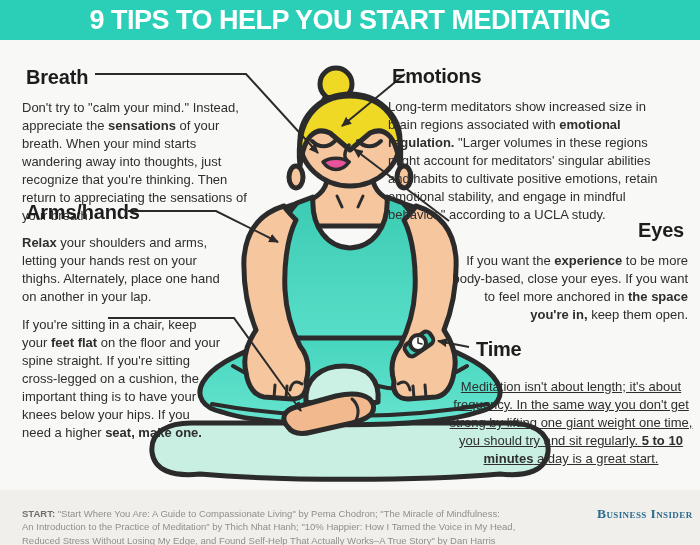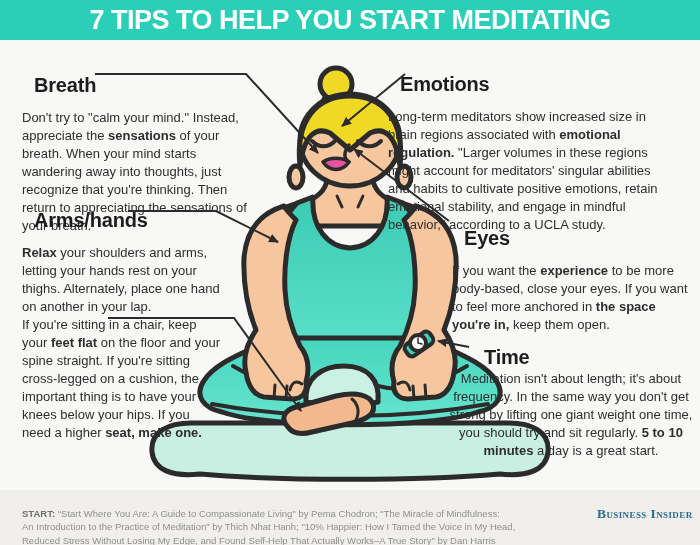--- a/index.html
+++ b/index.html
@@ -12,21 +12,21 @@
     position:absolute;left:0;top:0;width:700px;height:40px;
     background:var(--t-accent,#2bcfb8);
     display:flex;align-items:center;justify-content:center;
   }
   .header h1{
     margin:0;color:#ffffff;font-size:27px;font-weight:700;
     letter-spacing:-0.5px;white-space:nowrap;
   }
   .block{position:absolute;}
   .h2{
-    margin:12px;font-size:20px;font-weight:700;color:var(--t-heading,#1d1d1d);
+    margin:4px;font-size:20px;font-weight:700;color:var(--t-heading,#1d1d1d);
     letter-spacing:-0.2px;
   }
   .body{
     margin:10px 0 0 0;font-size:13px;line-height:18px;
     color:var(--t-text,#2e2e2e);
   }
   .b{font-weight:700;}
   .center{text-align:center;}
   svg.fig{position:absolute;left:0;top:0;}
   
@@ -61,21 +61,21 @@
     font-weight:700;font-size:13.5px;letter-spacing:0.4px;
     color:var(--t-brand_blue,#2c6c90);white-space:nowrap;
   }
 </style>
 </head>
 <body>
 
 <div class="page">
 
   <div class="header">
-    <h1>7 TIPS TO HELP YOU START MEDITATING</h1>
+    <h1>9 TIPS TO HELP YOU START MEDITATING</h1>
   </div>
 
   <svg class="fig" width="700" height="545" viewBox="0 0 700 545">
     <defs>
       <linearGradient id="gTank" x1="0" y1="0" x2="0" y2="1">
         <stop offset="0" class="st-tank1"></stop>
           <stop offset="1" class="st-tank2"></stop>
       </linearGradient>
       <linearGradient id="gPants" x1="0" y1="0" x2="0" y2="1">
         <stop offset="0" class="st-pant1"></stop>
@@ -181,34 +181,34 @@
   <div class="block" style="left:388px;top:61px;">
     <h2 class="h2">Emotions</h2>
     <p class="body" style="width:282px;"><span>Long-term meditators show increased size in brain regions associated with </span><span class="b">emotional regulation.</span><span> "Larger volumes in these regions might account for meditators' singular abilities and habits to cultivate positive emotions, retain emotional stability, and engage in mindful behavior," according to a UCLA study.</span></p>
   </div>
 
   <div class="block" style="left:22px;top:197px;">
     <h2 class="h2">Arms/hands</h2>
     <p class="body" style="width:212px;"><span class="b">Relax</span><span> your shoulders and arms, letting your hands rest on your thighs. Alternately, place one hand on another in your lap.</span></p>
   </div>
 
-  <div class="block" style="left:452px;top:215px;">
+  <div class="block" style="left:452px;top:215px;text-align:right;">
     <h2 class="h2">Eyes</h2>
     <p class="body" style="width:236px;"><span>If you want the </span><span class="b">experience</span><span> to be more body-based, close your eyes. If you want to feel more anchored in </span><span class="b">the space you're in,</span><span> keep them open.</span></p>
   </div>
 
   <div class="block" style="left:22px;top:306px;">
     <p class="body" style="width:200px;"><span>If you're sitting in a chair, keep your </span><span class="b">feet flat</span><span> on the floor and your spine straight. If you're sitting cross-legged on a cushion, the important thing is to have your knees below your hips. If you need a higher </span><span class="b">seat, make one.</span></p>
   </div>
 
   <div class="block" style="left:472px;top:334px;">
     <h2 class="h2">Time</h2>
   </div>
   <div class="block" style="left:448px;top:362px;">
-    <p class="body center" style="width:246px;margin-top:8px;"><span>Meditation isn't about length; it's about frequency. In the same way you don't get strong by lifting one giant weight one time, you should try and sit regularly. </span><span class="b">5 to 10 minutes</span><span> a day is a great start.</span></p>
+    <p class="body center" style="width:246px;margin-top:16px;text-decoration:underline;"><span>Meditation isn't about length; it's about frequency. In the same way you don't get strong by lifting one giant weight one time, you should try and sit regularly. </span><span class="b">5 to 10 minutes</span><span> a day is a great start.</span></p>
   </div>
 
   <div class="footer">
     <p class="source"><span class="b">START:</span>
       <span>"Start Where You Are: A Guide to Compassionate Living" by  Pema Chodron; "The Miracle of Mindfulness:<br>An Introduction to the Practice of Meditation" by Thich Nhat Hanh; "10% Happier: How I Tamed the Voice in My Head,<br>Reduced Stress Without Losing My Edge, and Found Self-Help That Actually Works–A True Story" by Dan Harris</span></p>
     <div class="brand">Business Insider</div>
   </div>
 
 </div>
 

